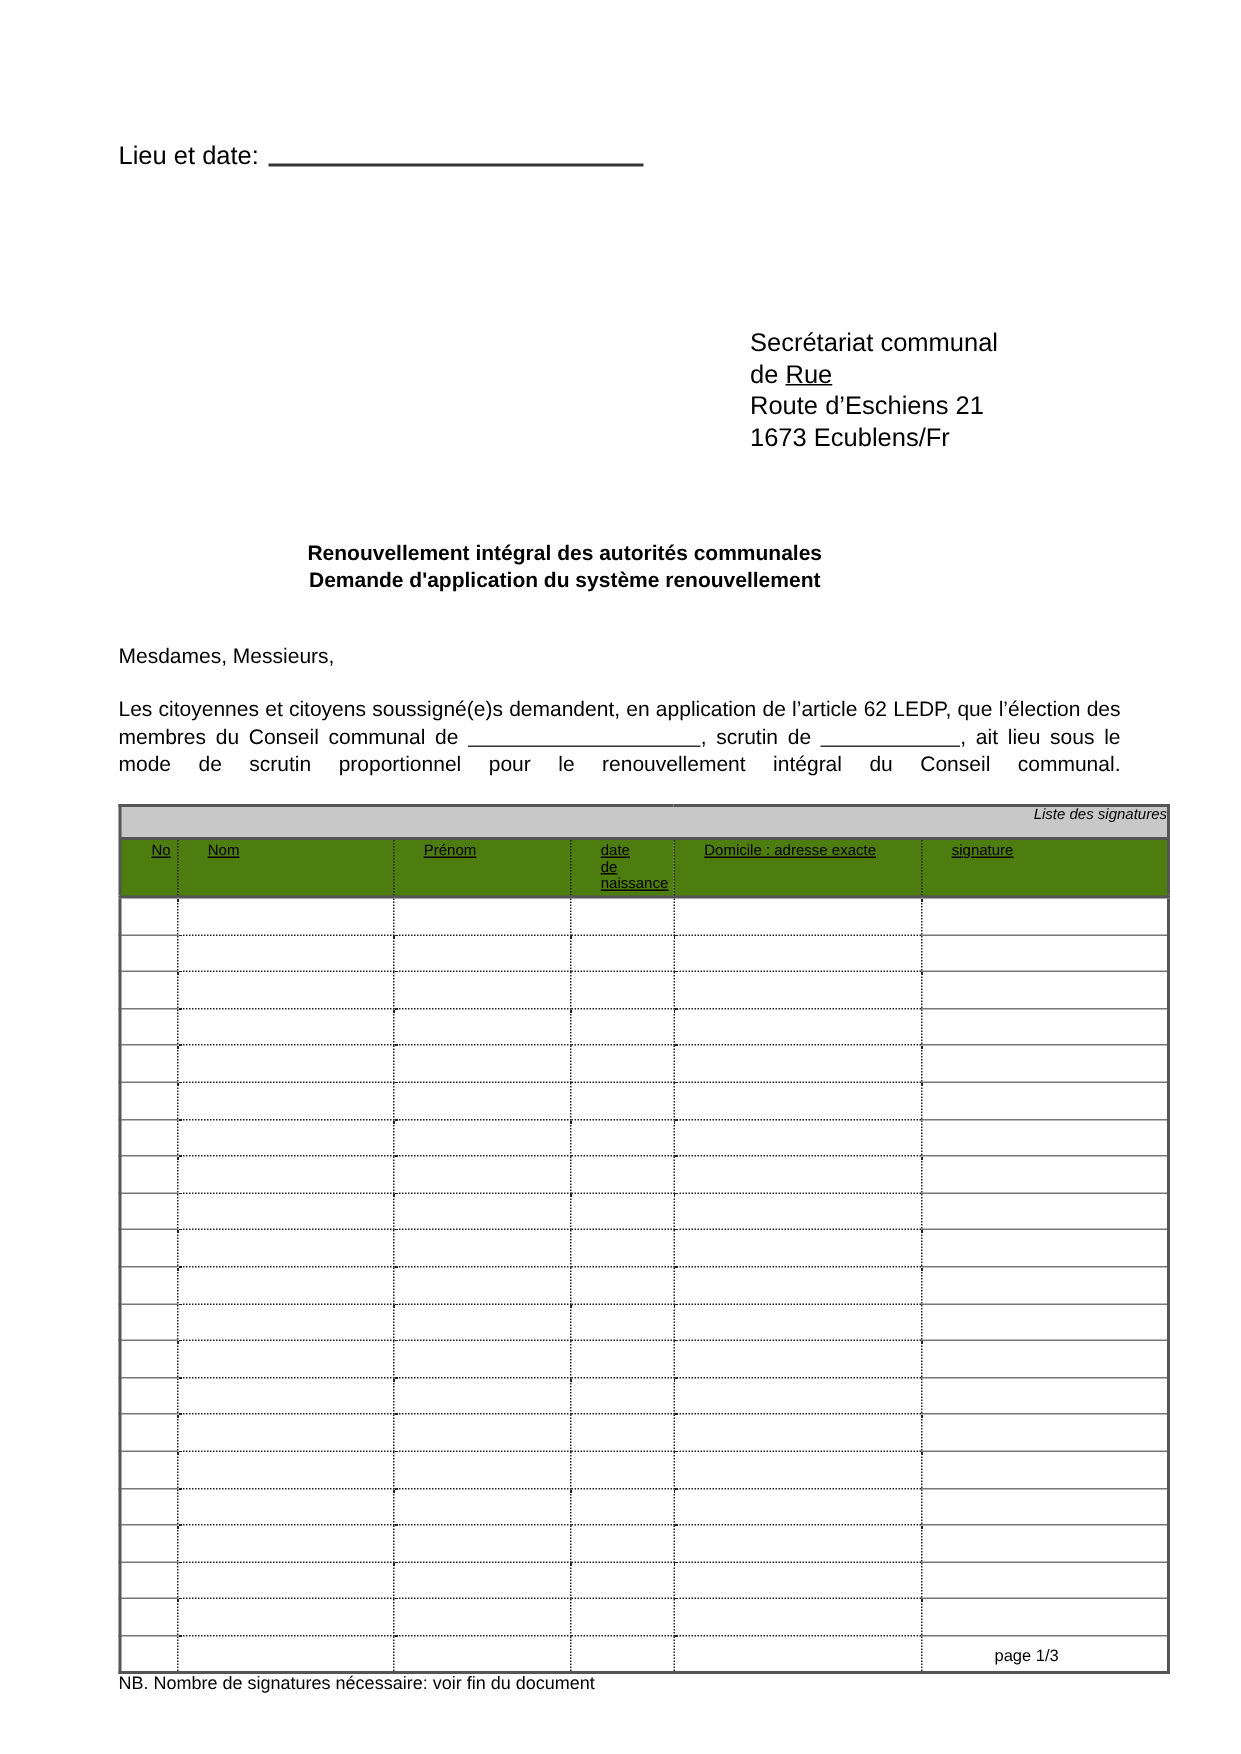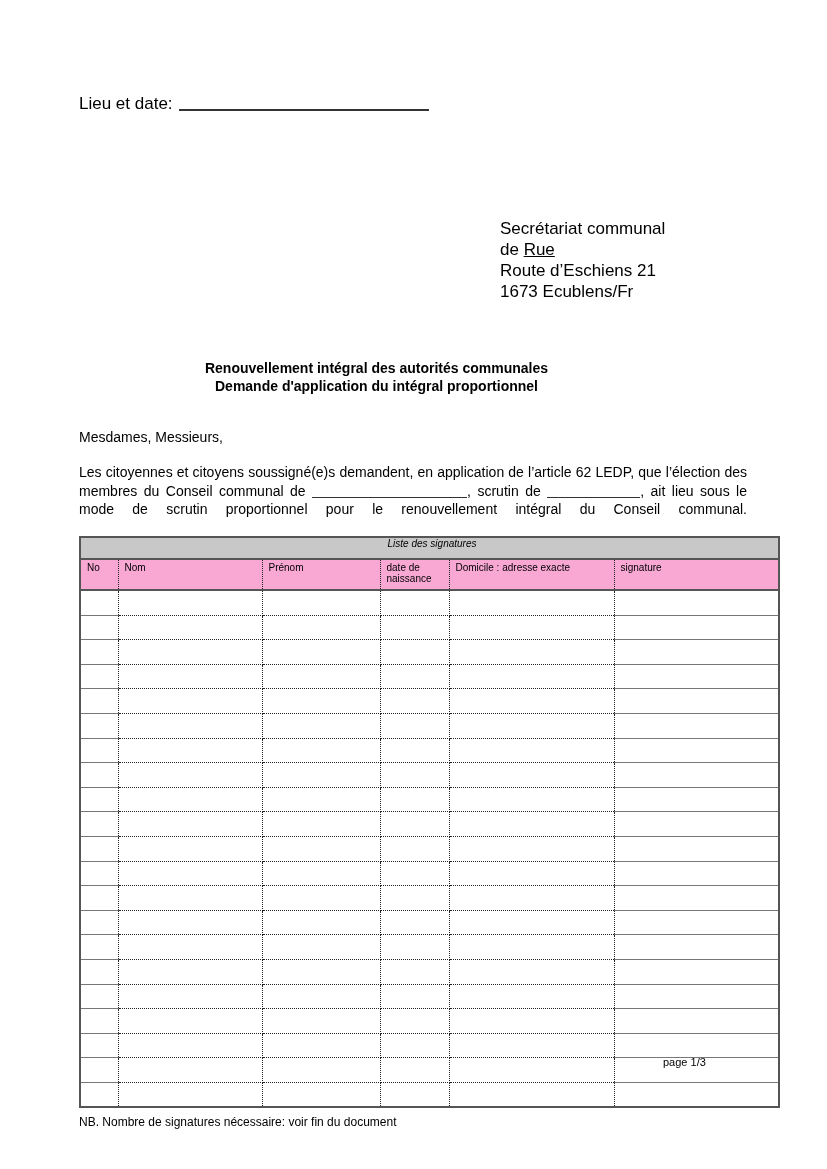--- a/index.html
+++ b/index.html
@@ -11,48 +11,48 @@
   .address { left:500px; top:218px; font-size:17px; line-height:21px; }
   .address .u { text-decoration:underline;margin-top:28px; }
   .title { left:0; width:753px; top:359px; text-align:center; font-weight:bold; font-size:14px; line-height:18px; }
   .salut { left:79px; top:429px; font-size:14px; }
   .para { left:79px; top:463px; width:668px; font-size:14px; line-height:18.5px; text-align:justify; text-align-last:justify; }
   .blank { display:inline-block; border-bottom:1px solid #333; height:13px; vertical-align:-2px; }
   table.sig { position:absolute; left:79px; top:536px; width:699px; border-collapse:collapse; table-layout:fixed;
               border:2px solid #555; }
   table.sig td, table.sig th { padding:0; font-weight:normal; font-size:10px; vertical-align:top; }
   .caption-cell { background:#c8c8c8; height:20px; font-style:italic; font-weight:bold; font-size:15px; padding-left:5px !important;
-                  border-bottom:2px solid #555; text-align:center; }
-  .hdr th { background:#f9a8d4; height:25px; text-align:left; padding:2px 6px !important; border-right:1px dotted #222; border-bottom:2px solid #555; line-height:11px; }
+                  border-bottom:2px solid #555; text-align:right; }
+  .hdr th { background:#4d7c0f; height:25px; text-align:left; padding:2px 20px !important; border-right:1px dotted #222; border-bottom:2px solid #555; line-height:11px;text-decoration:underline; }
   .hdr th.center { text-align:left; }
   .hdr th:last-child { border-right:none; }
   tr.row td { height:23.6px; border-right:1px dotted #222; border-bottom:1px dotted #222; }
   tr.row td:first-child { border-bottom:1px solid #777; }
   tr.row td:last-child { border-right:none; border-bottom:1px solid #777; }
   tr.row:last-child td { border-bottom:none; }
   .footer { left:79px; top:1115px; font-size:12px; }
-  .page { left:663px; top:1056px; font-size:11px; }
+  .page { left:663px; top:1098px; font-size:11px; }
 </style>
 </head>
 <body>
 
 <div class="abs lieu">
   <span>Lieu et date:</span><span class="lieu-line"></span>
 </div>
 
 <div class="abs address">
   <div>Secrétariat communal</div>
   <div><span>de </span><span class="u">Rue</span></div>
   <div>Route d’Eschiens 21</div>
   <div>1673 Ecublens/Fr</div>
 </div>
 
 <div class="abs title">
   <div>Renouvellement intégral des autorités communales</div>
-  <div>Demande d'application du intégral proportionnel</div>
+  <div>Demande d'application du système renouvellement</div>
 </div>
 
 <div class="abs salut">Mesdames, Messieurs,</div>
 
 <div class="abs para">
   <span>Les citoyennes et citoyens soussigné(e)s demandent, en application de l’article 62 LEDP, que l’élection des membres du Conseil communal de</span>
   <span class="blank" style="width:155px"></span><span>, scrutin de</span>
   <span class="blank" style="width:93px"></span><span>,</span>
   <span style="display:inline;">ait lieu sous le mode de scrutin proportionnel pour le renouvellement intégral du Conseil communal.</span>
 </div>

